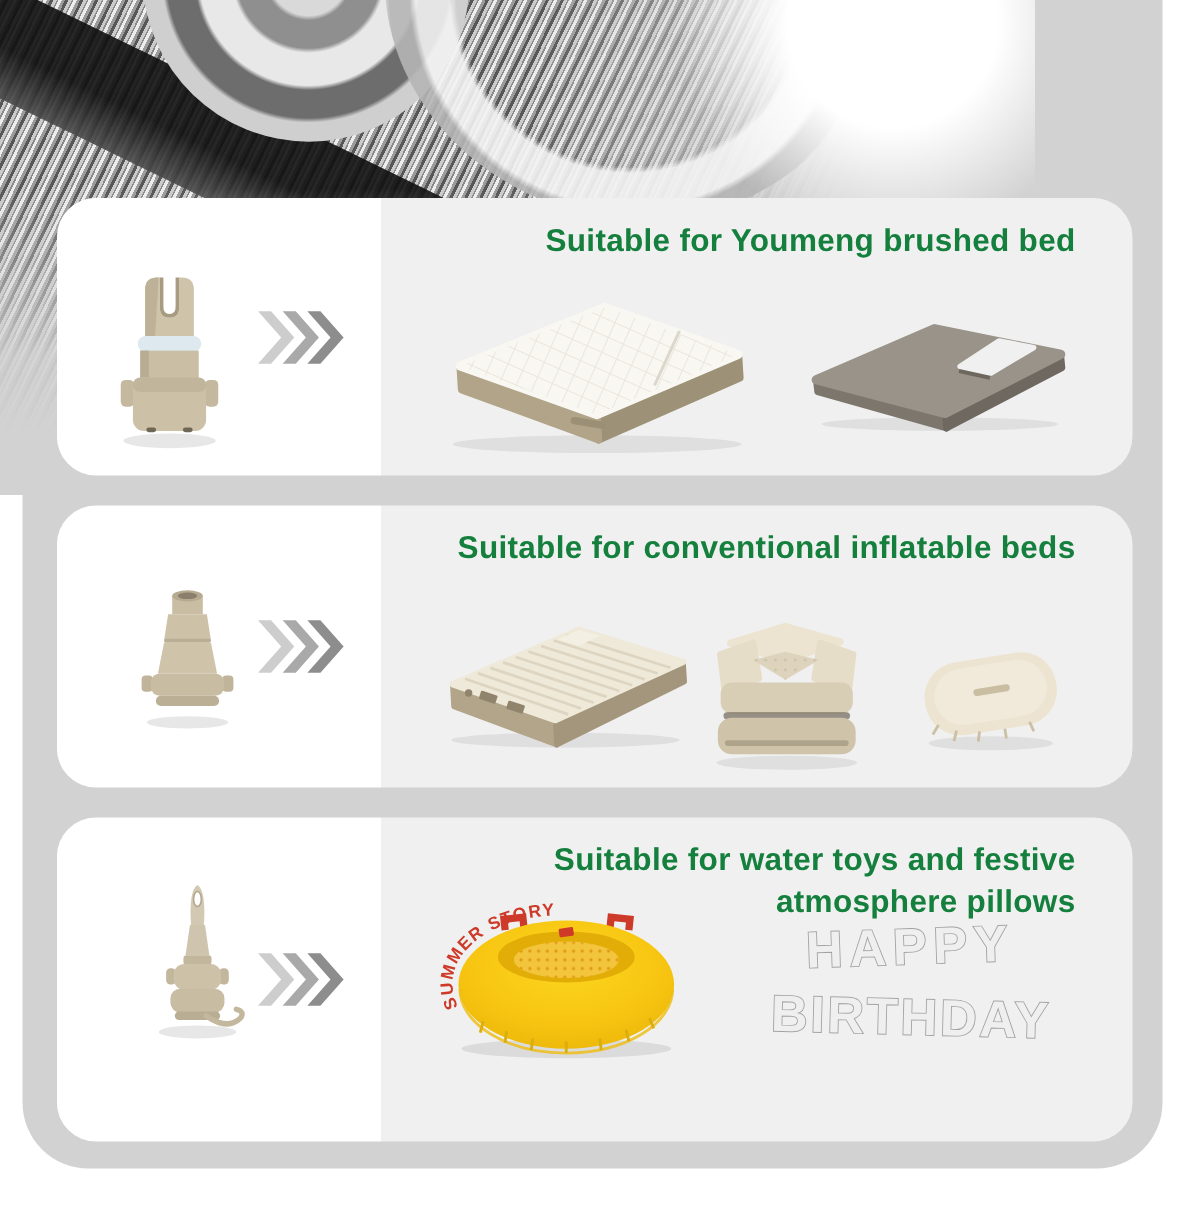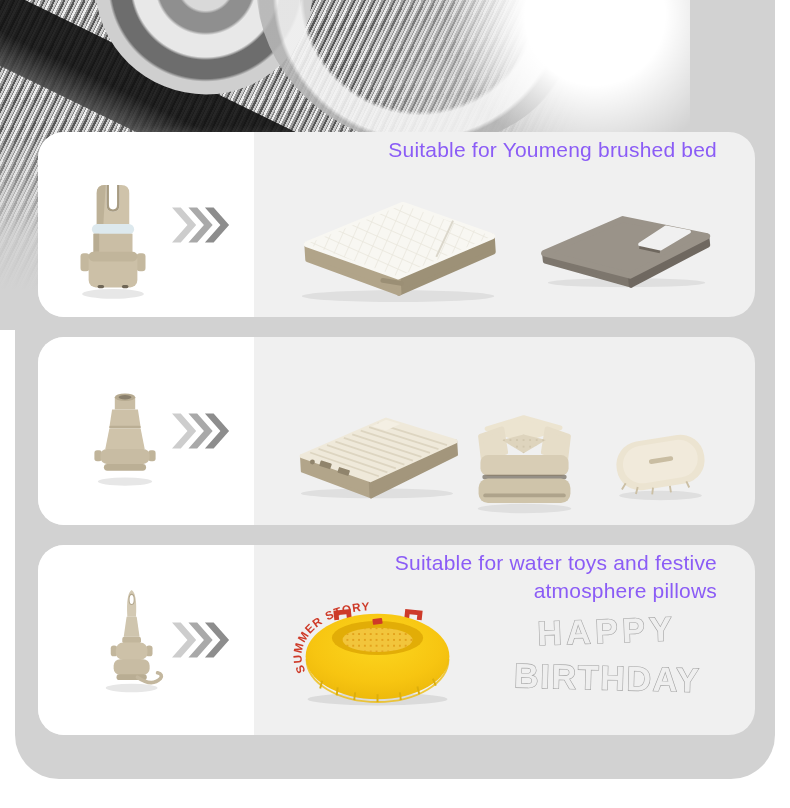--- a/index.html
+++ b/index.html
@@ -22,22 +22,22 @@
   .hero-band{position:absolute;left:255px;top:-155px;width:330px;height:300px;border-radius:50%;transform:rotate(18deg);
     background:radial-gradient(circle at 50% 50%, rgba(0,0,0,0) 0 52%, #f2f2f2 54% 64%, #b5b5b5 66% 72%, #e8e8e8 74% 80%, rgba(0,0,0,0) 82%);opacity:.9;}
   .hero-glow{position:absolute;left:430px;top:-130px;width:330px;height:290px;
     background:radial-gradient(circle,#ffffff 0 32%,rgba(255,255,255,0) 66%);}
   
   .card{position:absolute;left:38px;width:717px;background:#f0f0f0;border-radius:26px;overflow:hidden;z-index:2;}
   .photo-tile{position:absolute;left:0;top:0;bottom:0;width:216px;background:#ffffff;}
   .nozzle{position:absolute;}
   .chevrons{position:absolute;left:134px;top:50%;transform:translateY(-50%);width:60px;height:36px;}
   .ch1{fill:#cdcdcd}.ch2{fill:#a9a9a9}.ch3{fill:#8d8d8d}
-  .card-title{position:absolute;right:38px;top:4px;text-align:right;color:#8b5cf6;
-    font-size:21px;line-height:28px;font-weight:400;letter-spacing:.2px;white-space:nowrap;}
+  .card-title{position:absolute;right:38px;top:15px;text-align:right;color:#15803d;
+    font-size:21px;line-height:28px;font-weight:700;letter-spacing:.2px;white-space:nowrap;}
   .product{position:absolute;}
 </style>
 </head>
 <body>
 
 <div class="stage">
 
   <div class="panel"></div>
 
   <div class="hero">
@@ -114,20 +114,21 @@
         <rect x="19" y="94" width="72" height="22" rx="9" fill="#c8bca3"></rect>
         <rect x="24" y="116" width="62" height="10" rx="5" fill="#bbaf95"></rect>
       </svg>
       <svg class="chevrons" viewBox="0 0 62 36">
         <polygon class="ch1" points="0,0 9,0 25,18 9,36 0,36 16,18"></polygon>
         <polygon class="ch2" transform="translate(17,0)" points="0,0 9,0 25,18 9,36 0,36 16,18"></polygon>
         <polygon class="ch3" transform="translate(34,0)" points="0,0 9,0 25,18 9,36 0,36 16,18"></polygon>
       </svg>
     </div>
     <div class="card-title">
+      <div>Suitable for conventional inflatable beds</div>
     </div>
     <svg class="product" style="left:252px;top:72px;" width="178" height="91" viewBox="0 0 215 110">
       <ellipse cx="105" cy="102" rx="92" ry="6" fill="#00000012"></ellipse>
       <polygon points="14,57 97,86 98,106 15,75" fill="#b2a58a" stroke="#b2a58a" stroke-width="4" stroke-linejoin="round"></polygon>
       <polygon points="97,86 200,39 201,55 98,106" fill="#a3967c" stroke="#a3967c" stroke-width="4" stroke-linejoin="round"></polygon>
       <polygon points="14,57 116,13 200,39 97,86" fill="#efe9da" stroke="#efe9da" stroke-width="5" stroke-linejoin="round"></polygon>
       <g stroke="#ddd5c1" stroke-width="2.2">
         <line x1="24.2" y1="52.6" x2="107.3" y2="81.3"></line>
           <line x1="34.4" y1="48.2" x2="117.6" y2="76.6"></line>
         <line x1="44.6" y1="43.8" x2="127.9" y2="71.9"></line>
@@ -164,21 +165,21 @@
       <ellipse cx="60" cy="77" rx="44" ry="5" fill="#00000012"></ellipse>
       <g transform="rotate(-9 60 42)">
         <rect x="13" y="16" width="94" height="52" rx="25" fill="#ece4d1"></rect>
         <rect x="20" y="21" width="80" height="40" rx="20" fill="#f1eadb"></rect>
         <path d="M20,58 l-5,6 M32,64 l-3,7 M48,67 l-2,7 M66,68 l0,7 M84,66 l2,7" stroke="#cbbfa4" stroke-width="2" fill="none"></path>
         <rect x="48" y="37" width="26" height="5" rx="2.5" fill="#b4a584" opacity=".65"></rect>
       </g>
     </svg>
   </section>
 
-  <section class="card" style="top:545px;height:190px;">
+  <section class="card" style="top:545px;height:216px;">
     <div class="photo-tile">
       <svg class="nozzle" style="left:56px;top:40px;" width="76" height="108" viewBox="0 0 105 150">
         <ellipse cx="52" cy="143" rx="36" ry="6" fill="#e7e7e7"></ellipse>
         <path d="M46,44 Q44,12 52,7 Q60,12 58,44 Z" fill="#d3c9b3"></path>
         <ellipse cx="52" cy="20" rx="3.6" ry="7" fill="#ffffff" stroke="#b3a78d" stroke-width="1.5"></ellipse>
         <path d="M45,44 H59 L63,72 H41 Z" fill="#cfc5ae"></path>
         <rect x="39" y="72" width="26" height="9" rx="3" fill="#c2b69c"></rect>
         <rect x="23" y="84" width="9" height="15" rx="4" fill="#c2b69c"></rect>
         <rect x="72" y="84" width="9" height="15" rx="4" fill="#c2b69c"></rect>
         <rect x="30" y="80" width="44" height="24" rx="10" fill="#cdc1a8"></rect>

